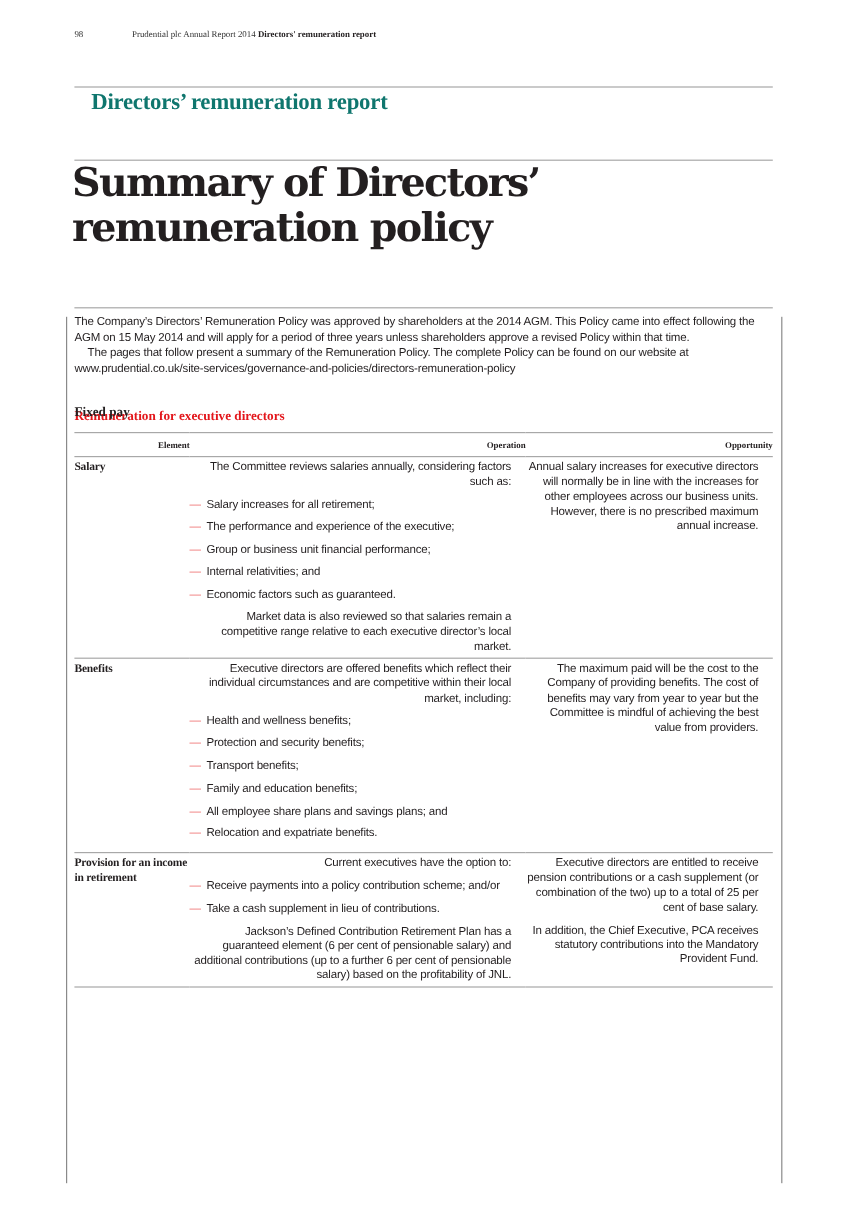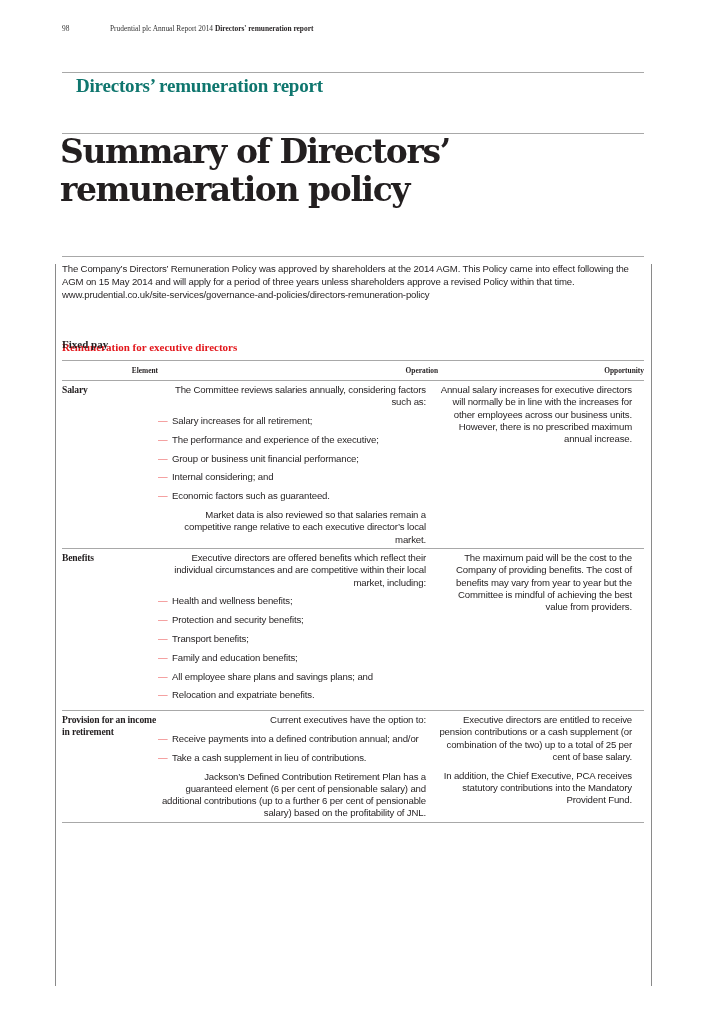--- a/index.html
+++ b/index.html
@@ -92,20 +92,21 @@
   <span>Summary of Directors’</span><br>
   <span>remuneration policy</span>
 </h1>
 
 <div class="rule" style="top:256px;"></div>
 <div class="vline" style="left:55px;"></div>
 <div class="vline" style="left:651px;"></div>
 
 <div class="intro">
   <p>The Company’s Directors’ Remuneration Policy was approved by shareholders at the 2014 AGM. This Policy came into effect following the AGM on 15 May 2014 and will apply for a period of three years unless shareholders approve a revised Policy within that time.</p>
+  <p class="indent">The pages that follow present a summary of the Remuneration Policy. The complete Policy can be found on our website at</p>
   <p>www.prudential.co.uk/site-services/governance-and-policies/directors-remuneration-policy</p>
 </div>
 
 <div class="sub-red">Remuneration for executive directors</div>
 <div class="sub-black">Fixed pay</div>
 
 <table class="policy">
   <colgroup>
       <col class="c1">
       <col class="c2">
@@ -121,21 +122,21 @@
   <tbody>
 
     <tr>
       <td class="el">Salary</td>
       <td class="op">
         <p>The Committee reviews salaries annually, considering factors such as:</p>
         <ul class="dash">
           <li><span class="dash-icon">—</span><span>Salary increases for all retirement;</span></li>
           <li><span class="dash-icon">—</span><span>The performance and experience of the executive;</span></li>
           <li><span class="dash-icon">—</span><span>Group or business unit financial performance;</span></li>
-          <li><span class="dash-icon">—</span><span>Internal considering; and</span></li>
+          <li><span class="dash-icon">—</span><span>Internal relativities; and</span></li>
           <li><span class="dash-icon">—</span><span>Economic factors such as guaranteed.</span></li>
         </ul>
         <p>Market data is also reviewed so that salaries remain a competitive range relative to each executive director’s local market.</p>
       </td>
       <td class="opp">
         <p>Annual salary increases for executive directors will normally be in line with the increases for other employees across our business units. However, there is no prescribed maximum annual increase.</p>
       </td>
     </tr>
 
     <tr>
@@ -154,21 +155,21 @@
       <td class="opp">
         <p>The maximum paid will be the cost to the Company of providing benefits. The cost of benefits may vary from year to year but the Committee is mindful of achieving the best value from providers.</p>
       </td>
     </tr>
 
     <tr>
       <td class="el">Provision for an income in retirement</td>
       <td class="op">
         <p>Current executives have the option to:</p>
         <ul class="dash">
-          <li><span class="dash-icon">—</span><span>Receive payments into a defined contribution annual; and/or</span></li>
+          <li><span class="dash-icon">—</span><span>Receive payments into a policy contribution scheme; and/or</span></li>
           <li><span class="dash-icon">—</span><span>Take a cash supplement in lieu of contributions.</span></li>
         </ul>
         <p>Jackson’s Defined Contribution Retirement Plan has a guaranteed element (6 per cent of pensionable salary) and additional contributions (up to a further 6 per cent of pensionable salary) based on the profitability of JNL.</p>
       </td>
       <td class="opp">
         <p>Executive directors are entitled to receive pension contributions or a cash supplement (or combination of the two) up to a total of 25 per cent of base salary.</p>
         <p>In addition, the Chief Executive, PCA receives statutory contributions into the Mandatory Provident Fund.</p>
       </td>
     </tr>
   </tbody>

